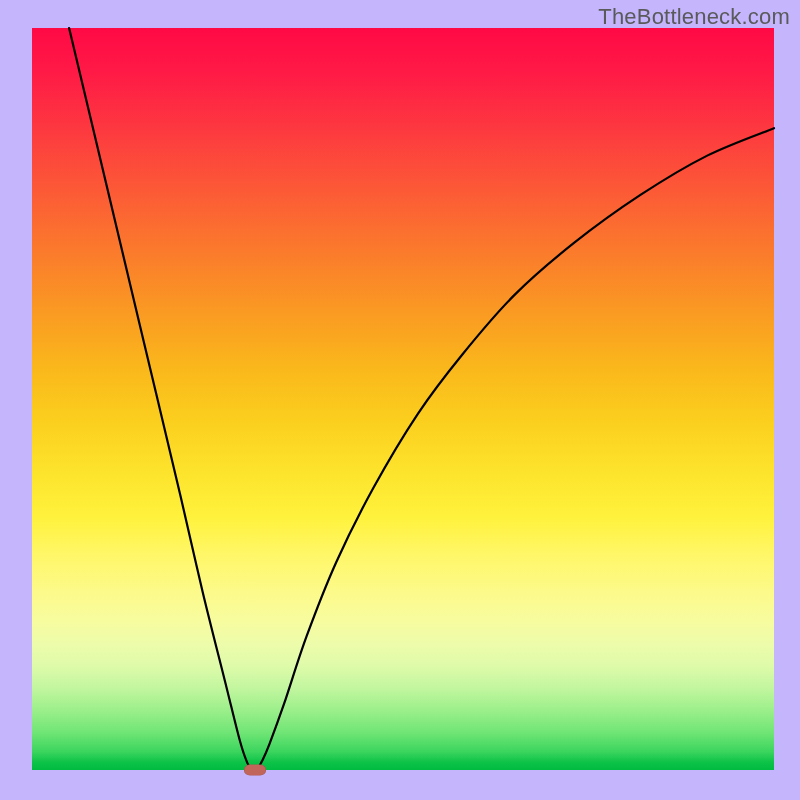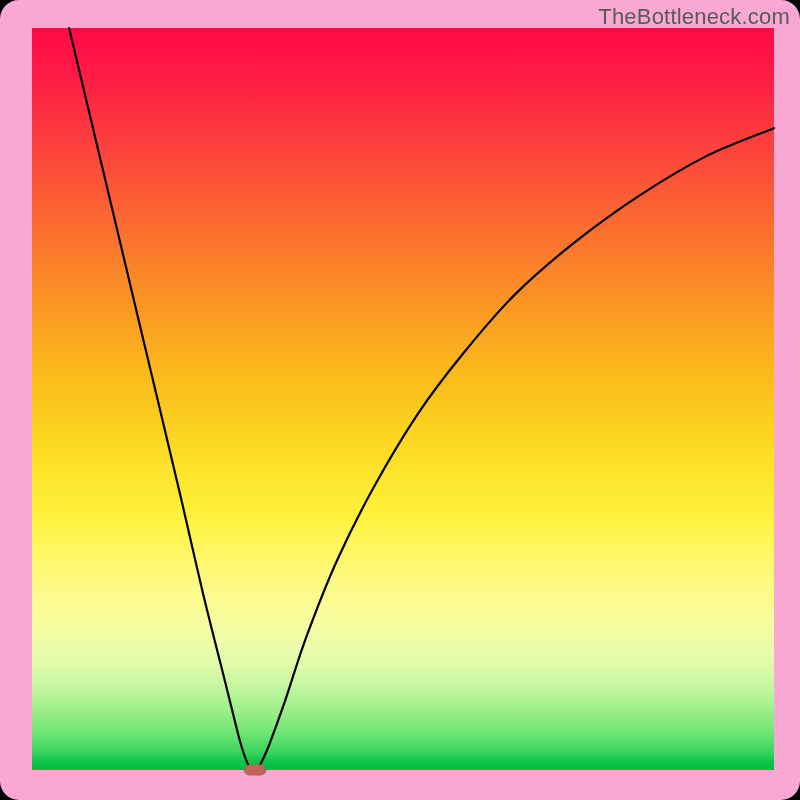--- a/index.html
+++ b/index.html
@@ -8,22 +8,21 @@
     width: 800px;
     height: 800px;
     background: #000;
     overflow: hidden;
     font-family: Arial, Helvetica, sans-serif;
   }
   .frame {
     position: relative;
     width: 800px;
     height: 800px;
-    background: #f9a8d4;
-    border-radius: 19px;
+    background: #c4b5fd;
   }
   .watermark {
     position: absolute;
     top: 4px;
     right: 10px;
     font-size: 22px;
     font-weight: 500;
     color: #5a5a5a;
     letter-spacing: 0.2px;
     z-index: 10;

